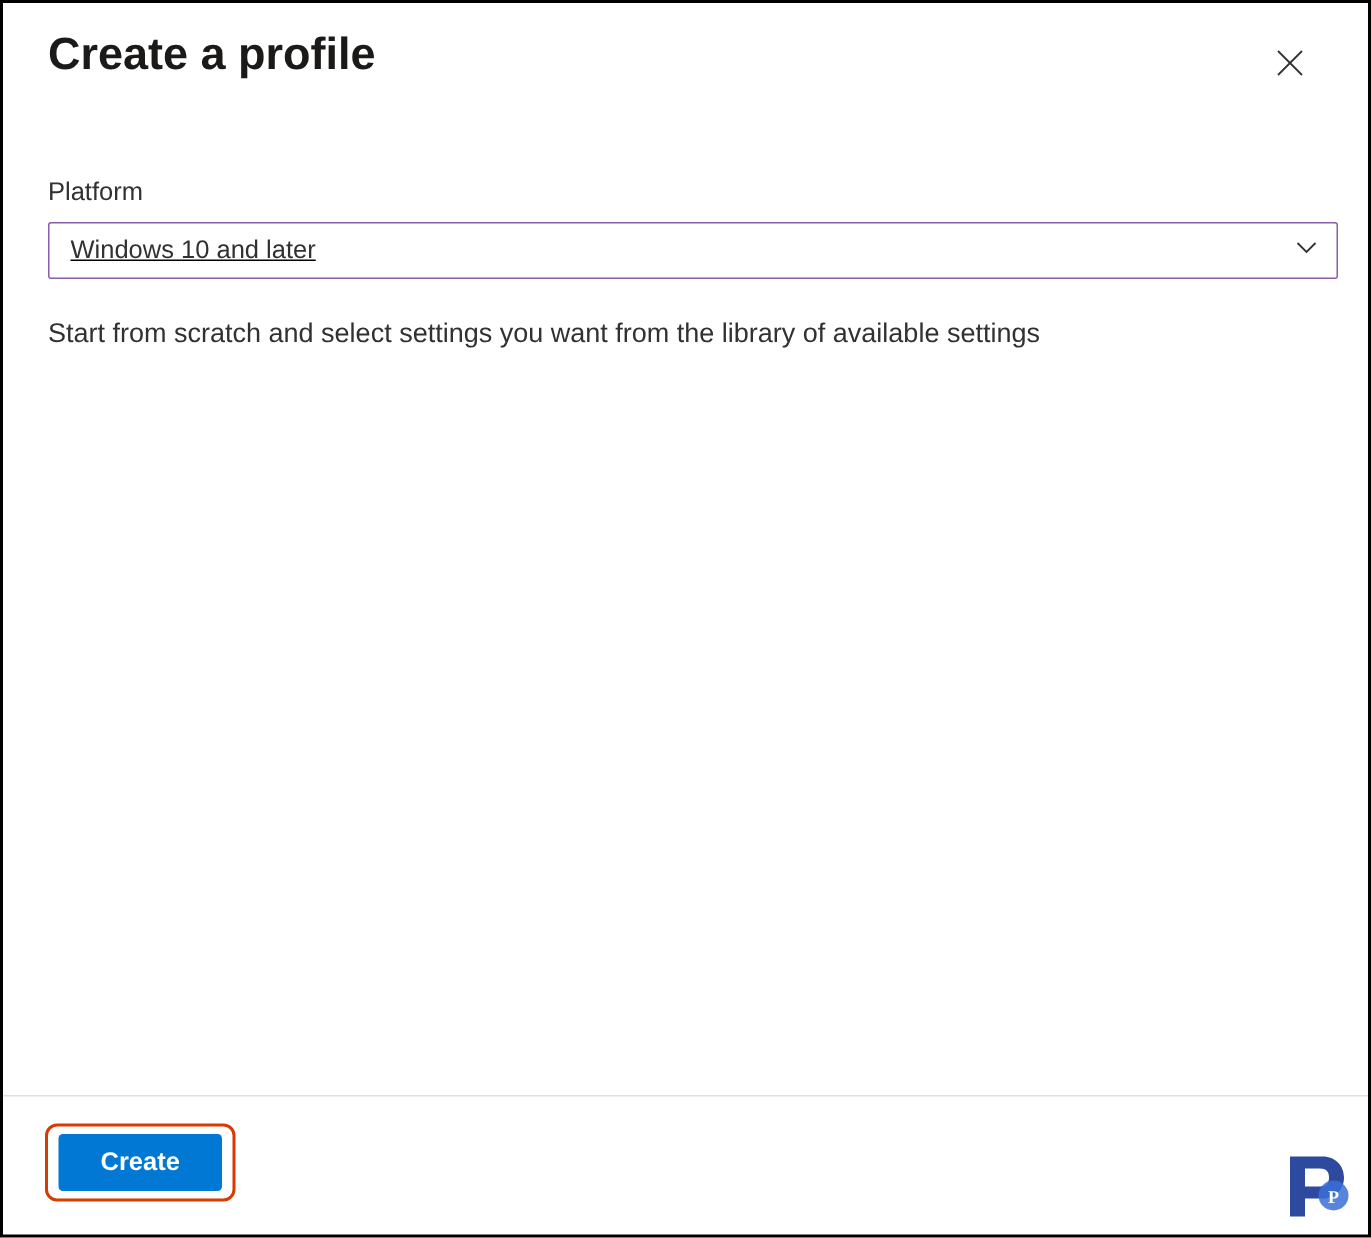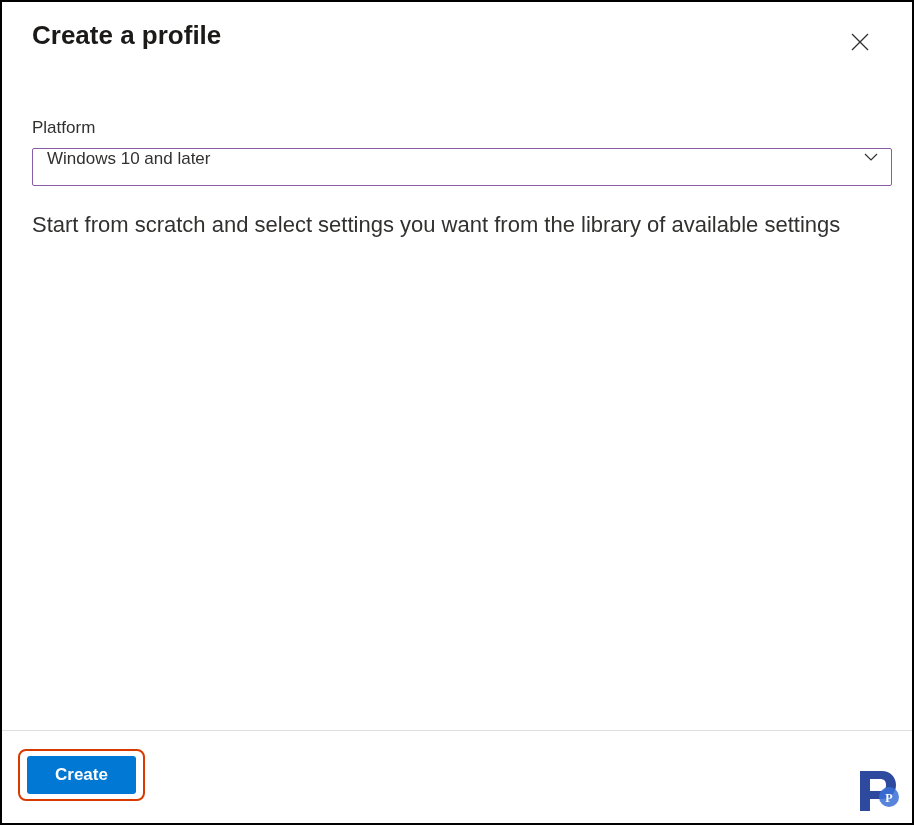--- a/index.html
+++ b/index.html
@@ -23,21 +23,21 @@
       flex-direction: column;
       position: relative;
     }
     .header {
       display: flex;
       justify-content: space-between;
       align-items: flex-start;
       padding: 18px 30px 0 30px;
     }
     .title {
-      font-size: 26px;
+      font-size: 30px;
       font-weight: 600;
       color: #1b1a19;
     }
     .close-btn {
       cursor: pointer;
       width: 28px;
       height: 28px;
       display: flex;
       align-items: center;
       justify-content: center;
@@ -62,45 +62,46 @@
       font-size: 17px;
       color: #323130;
       margin-bottom: 10px;
     }
     .dropdown {
       width: 100%;
       height: 38px;
       border: 1px solid #8a5da8;
       border-radius: 2px;
       display: flex;
-      align-items: flex-start;
+      align-items: center;
       justify-content: space-between;
       padding: 0 12px 0 14px;
       cursor: pointer;
       background: #fff;
+      text-decoration: underline;
     }
     .dropdown-value {
       font-size: 17px;
       color: #323130;
     }
     .chevron svg {
       width: 16px;
       height: 16px;
       stroke: #323130;
       stroke-width: 1.2;
       fill: none;
     }
     .description {
-      font-size: 22px;
+      font-size: 18px;
       color: #323130;
       margin-top: 6px;
     }
     .footer {
       border-top: 1px solid #e1dfdd;
-      padding: 18px 28px 22px 16px;
+      padding: 18px 28px 22px 28px;
       display: flex;
       align-items: flex-start;
     }
     .create-wrap {
       border: 2px solid #d83b01;
       border-radius: 8px;
       padding: 5px 7px;
       display: inline-block;
     }
     .create-btn {

